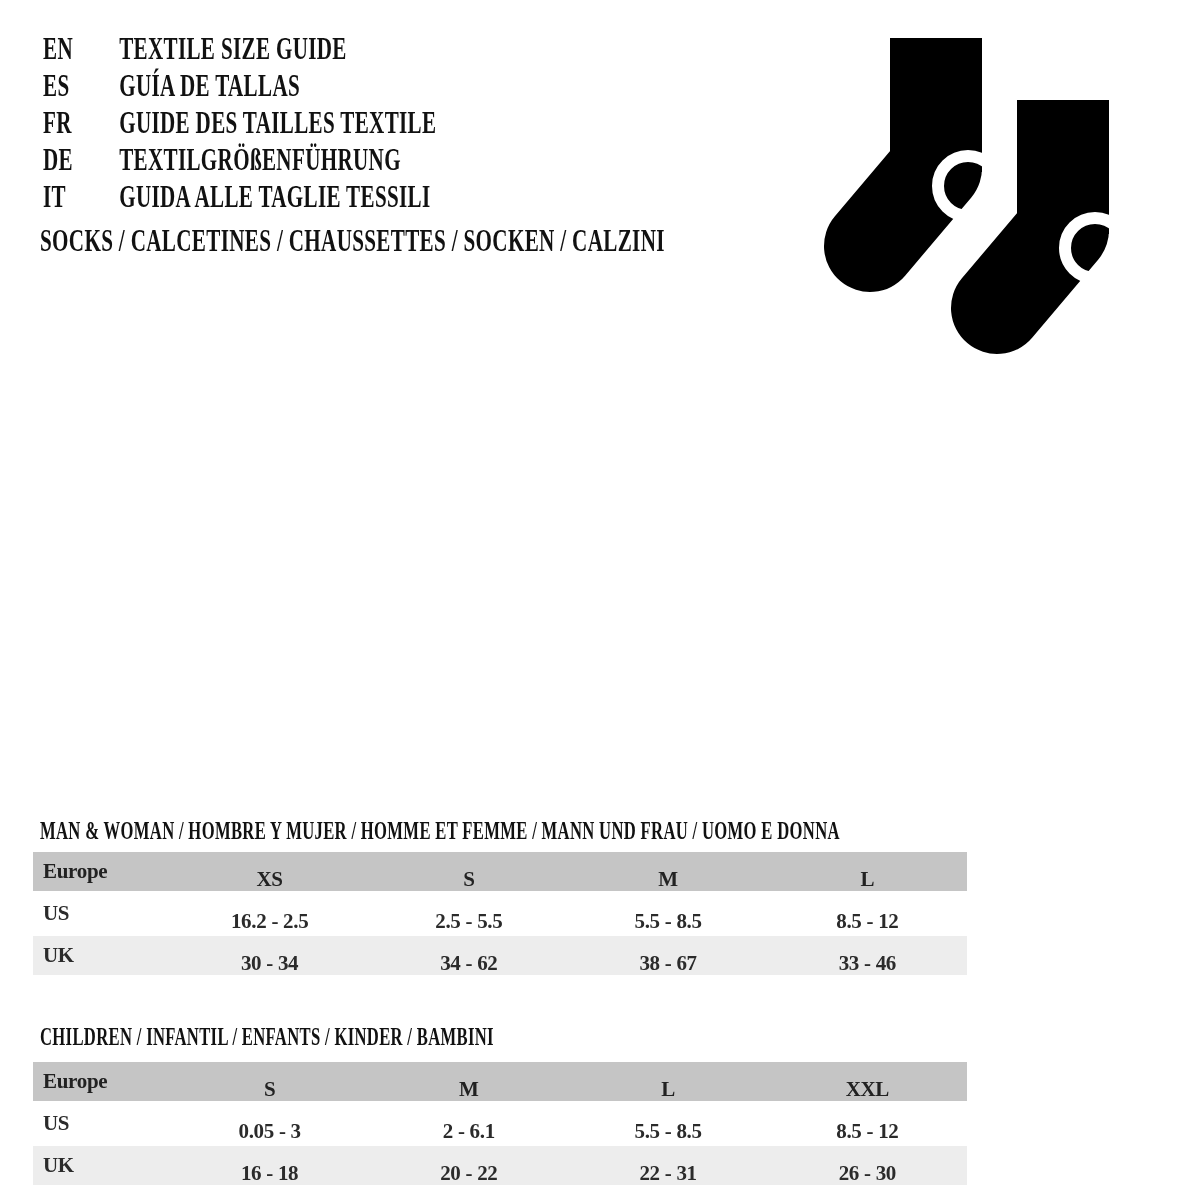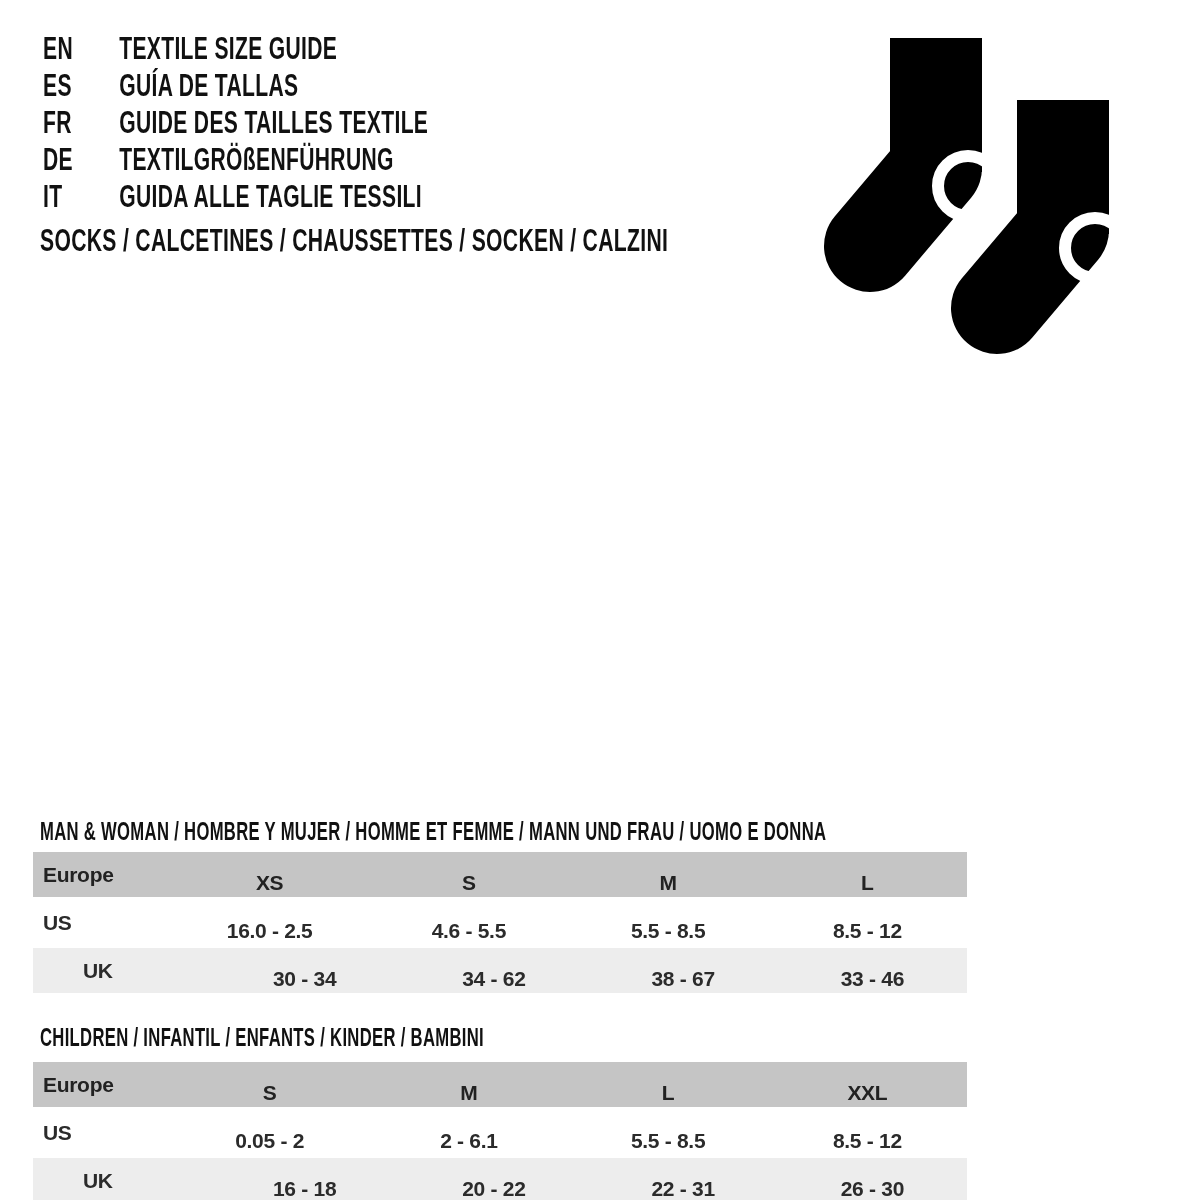--- a/index.html
+++ b/index.html
@@ -1,21 +1,21 @@
 <!DOCTYPE html>
 <html><head>
 <meta charset="utf-8">
 <style>
   html,body{margin:0;padding:0;background:#ffffff;}
   .canvas{
     position:relative;
     width:1200px;height:1200px;
     background:#ffffff;
     overflow:hidden;
-    font-family:Liberation Sans, sans-serif;
+    font-family:Liberation Serif, serif;
     color:#111;
   }
   
   .lang-block{
     position:absolute;left:43px;top:30px;
     transform:scaleX(0.68);transform-origin:0 0;
     white-space:nowrap;
   }
   .lang-row{display:flex;font-weight:700;font-size:31px;line-height:37px;letter-spacing:0.5px;}
   .lang-code{width:112px;flex:0 0 auto;}
@@ -36,26 +36,26 @@
     white-space:nowrap;letter-spacing:0.5px;
   }
   #table-title-adults{top:818px;}
   #table-title-children{top:1024px;}
   
   .size-table{position:absolute;left:33px;width:934px;}
   #table-adults{top:852px;}
   #table-children{top:1062px;}
   .trow{
     display:flex;align-items:center;
-    height:45px;margin-bottom:3px;
+    height:39px;margin-bottom:3px;
     font-weight:700;font-size:21px;color:#2b2b2b;
     letter-spacing:-0.3px;
   }
   .trow.header{background:#c5c5c5;color:#222;}
-  .trow.alt{background:#ededed;padding-left:40px;}
+  .trow.alt{background:#ededed;}
   .c0{width:137px;flex:0 0 auto;padding-left:10px;box-sizing:border-box;text-align:left;}
   .c{flex:1;text-align:center;margin-top:16px;}
 </style>
 </head>
 <body>
 
 <div class="canvas">
 
   <div class="lang-block">
     <div class="lang-row">
@@ -103,22 +103,22 @@
   <div class="size-table" id="table-adults">
     <div class="trow header">
       <div class="c0">Europe</div>
       <div class="c">XS</div>
       <div class="c">S</div>
       <div class="c">M</div>
       <div class="c">L</div>
     </div>
     <div class="trow">
       <div class="c0">US</div>
-      <div class="c">16.0 - 2.5</div>
-      <div class="c">4.6 - 5.5</div>
+      <div class="c">16.2 - 2.5</div>
+      <div class="c">2.5 - 5.5</div>
       <div class="c">5.5 - 8.5</div>
       <div class="c">8.5 - 12</div>
     </div>
     <div class="trow alt">
       <div class="c0">UK</div>
       <div class="c">30 - 34</div>
       <div class="c">34 - 62</div>
       <div class="c">38 - 67</div>
       <div class="c">33 - 46</div>
     </div>
@@ -128,21 +128,21 @@
   <div class="size-table" id="table-children">
     <div class="trow header">
       <div class="c0">Europe</div>
       <div class="c">S</div>
       <div class="c">M</div>
       <div class="c">L</div>
       <div class="c">XXL</div>
     </div>
     <div class="trow">
       <div class="c0">US</div>
-      <div class="c">0.05 - 2</div>
+      <div class="c">0.05 - 3</div>
       <div class="c">2 - 6.1</div>
       <div class="c">5.5 - 8.5</div>
       <div class="c">8.5 - 12</div>
     </div>
     <div class="trow alt">
       <div class="c0">UK</div>
       <div class="c">16 - 18</div>
       <div class="c">20 - 22</div>
       <div class="c">22 - 31</div>
       <div class="c">26 - 30</div>

